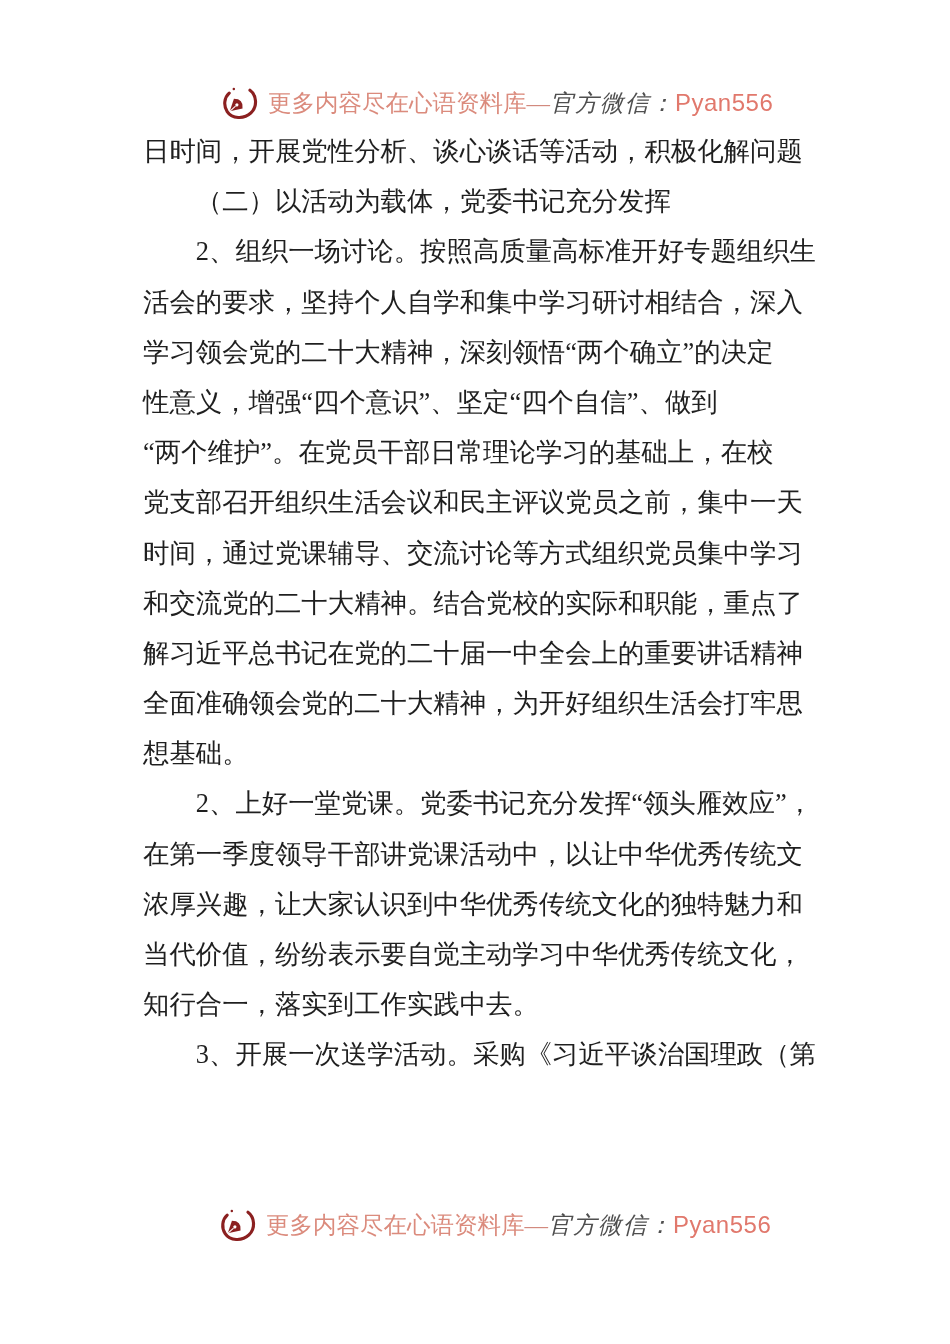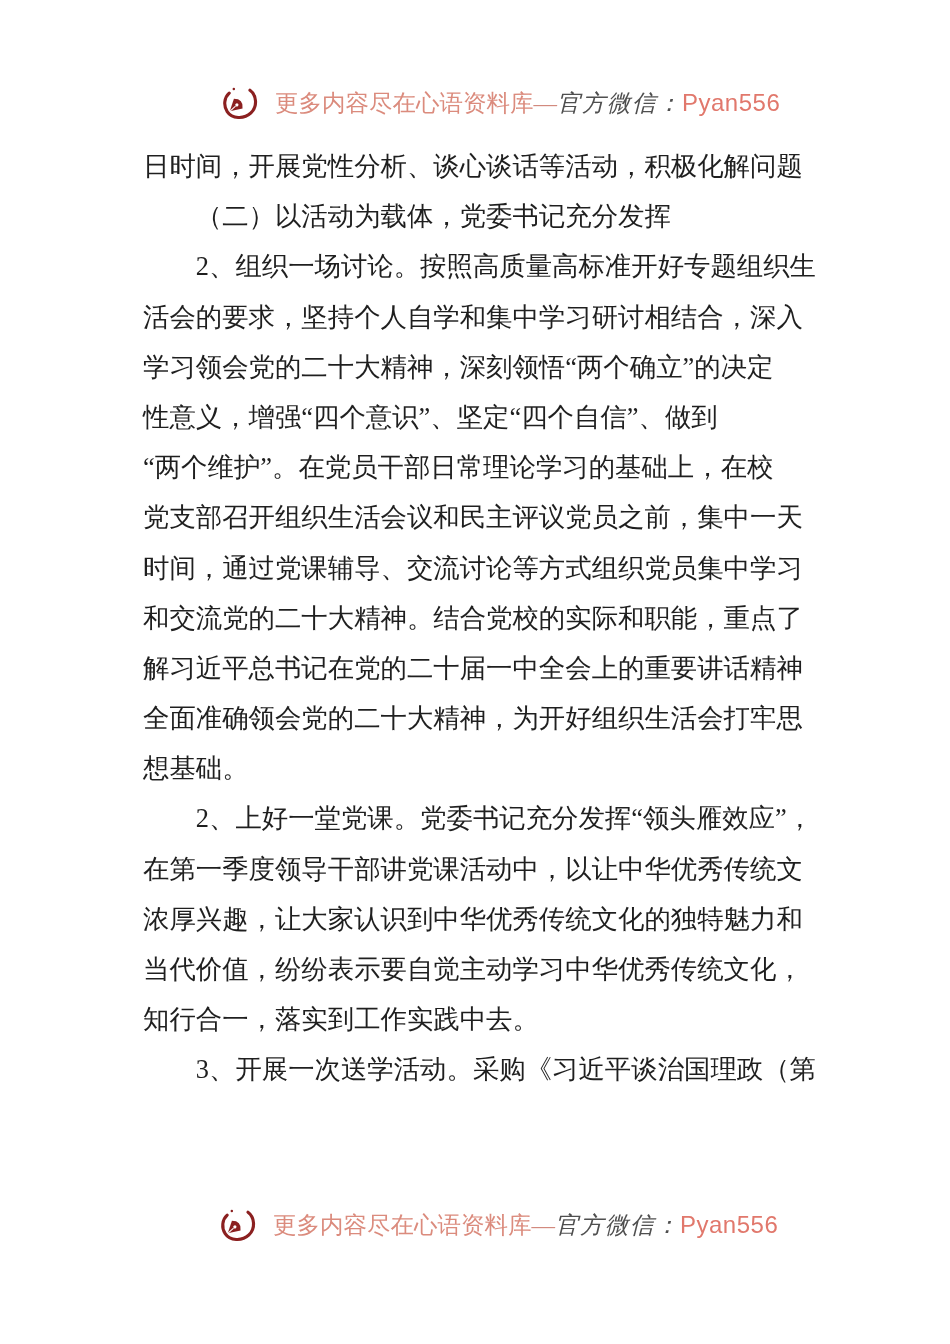--- a/index.html
+++ b/index.html
@@ -10,21 +10,21 @@
     position: relative;
     overflow: hidden;
     font-family: "Liberation Serif", serif;
   }
 
   
   .wm {
     position: absolute;
     display: flex;
     align-items: center;
-    gap: 16px;
+    gap: 9px;
   }
   .wm-header { left: 221px; top: 83px; }
   .wm-footer { left: 219px; top: 1205px; }
   .wm-text {
     white-space: pre;
     font-size: 23.5px;
     line-height: 40px;
   }
   .wm-prefix { color: #db8b7d; }
   .wm-dash   { color: #d28a7e; }
@@ -39,21 +39,21 @@
     font-family: "Liberation Sans", sans-serif;
     font-size: 24px;
     letter-spacing: 0.5px;
   }
   .logo { display: block; }
 
   
   .doc {
     position: absolute;
     left: 143px;
-    top: 141px;
+    top: 126px;
     width: 720px;
     color: #1f1f1f;
   }
   .line {
     font-size: 26.4px;
     height: 50.2px;
     line-height: 50.2px;
     white-space: pre;
     letter-spacing: 0;
   }

